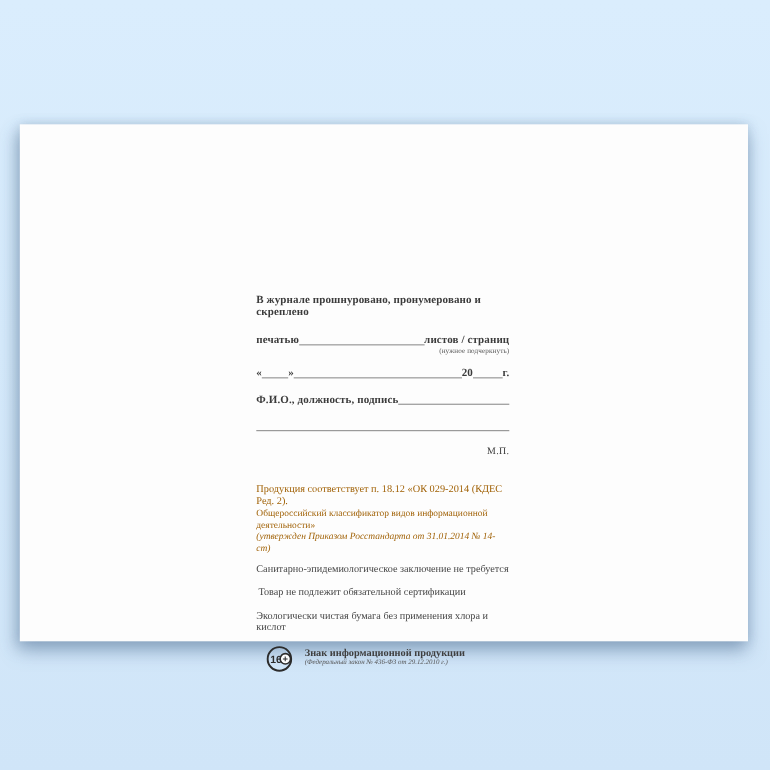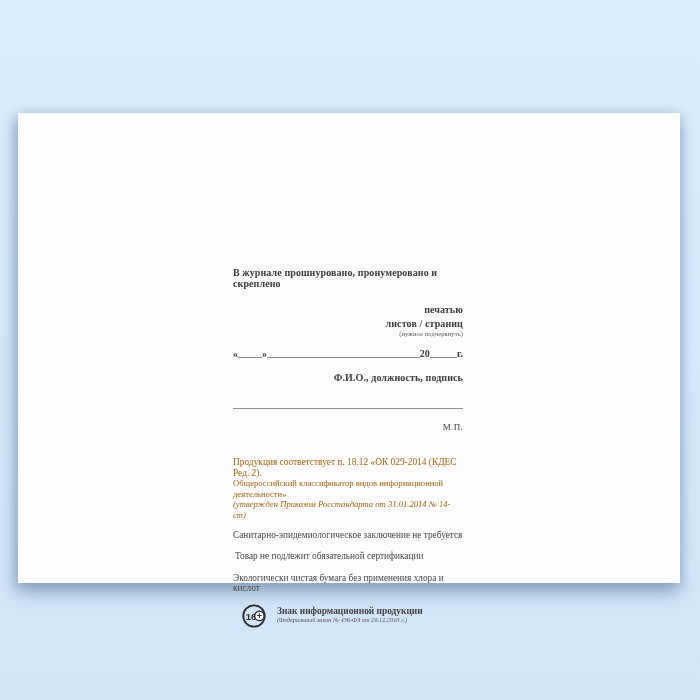--- a/index.html
+++ b/index.html
@@ -56,21 +56,21 @@
   .fill.fixed-md { flex: 0 0 27px; }
   .hint-row {
     text-align: right;
     font-size: 6.5px;
     font-weight: normal;
     color: #555;
     line-height: 8px;
     margin-top: 1px;
   }
   .row-date { margin-top: 10px; }
-  .row-fio  { margin-top: 13px; flex-direction: column; }
+  .row-fio  { margin-top: 13px; }
   .blank-row { margin-top: 21px; }
   .mp-row {
     text-align: right;
     font-weight: normal;
     font-size: 9px;
     margin-top: 12px;
     letter-spacing: 0.3px;
   }
   .compliance {
     margin-top: 25px;
@@ -115,21 +115,21 @@
 
 <div class="scene">
   <div class="page">
     <div class="doc-text">
 
       <div class="form-block">
         <div class="row">
           <span>В журнале прошнуровано, пронумеровано и скреплено</span>
         </div>
 
-        <div class="row row-date" style="margin-top:15px;flex-direction:column;">
+        <div class="row row-date" style="margin-top:15px;">
           <span>печатью</span>
           <span class="fill"></span>
           <span>листов / страниц</span>
         </div>
         <div class="hint-row">(нужное подчеркнуть)</div>
 
         <div class="row row-date">
           <span>«</span>
           <span class="fill fixed-sm"></span>
           <span>»</span>

